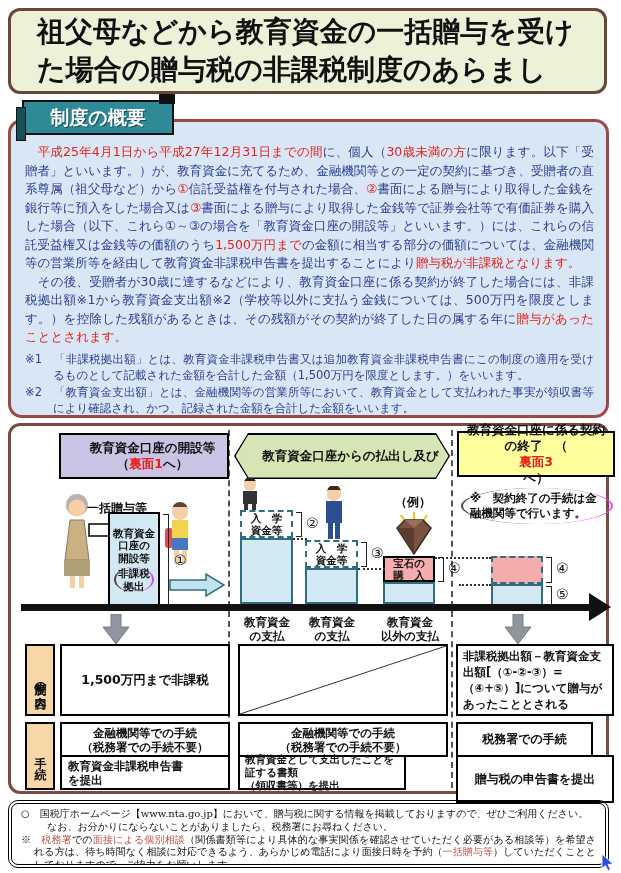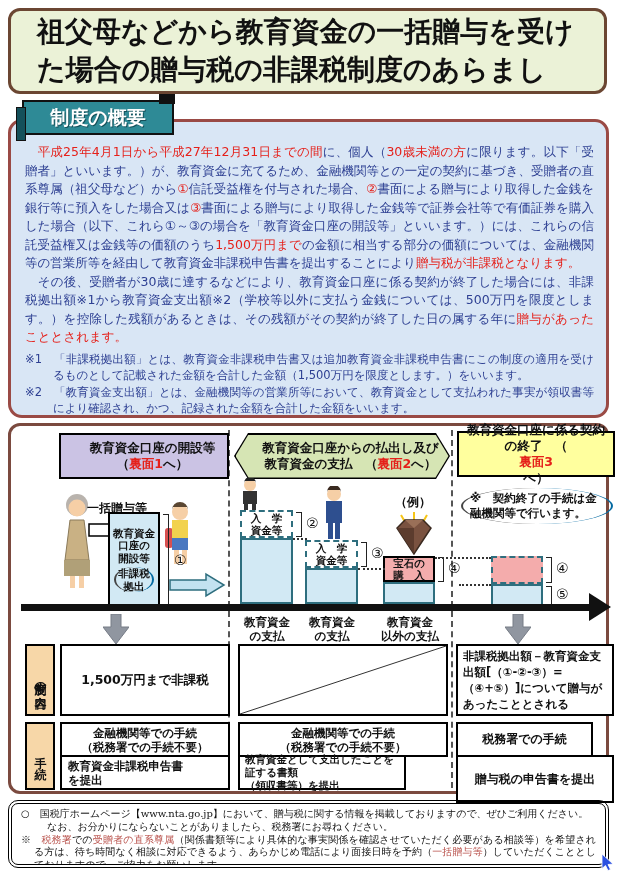--- a/index.html
+++ b/index.html
@@ -32,21 +32,21 @@
   .hdrbox{display:flex;flex-direction:column;align-items:center;justify-content:center;
     font-weight:bold;font-size:12.5px;line-height:16px;color:#111;box-sizing:border-box;text-align:center;padding-left:17px;}
   .cell{border:2px solid #000;background:#fff;display:flex;align-items:center;justify-content:center;
     text-align:center;box-sizing:border-box;color:#111;}
   .pre{white-space:pre-line;}
   .rbk{border:1.5px solid #222;border-left:none;width:6px;box-sizing:border-box;}
   .dots{border-top:2px dotted #333;height:0;}
   .cnum{font-size:14px;color:#111;}
   .bar{box-sizing:border-box;border:2px solid #2e6e7e;}
   .paywrap{font-size:11.5px;line-height:14px;text-align:center;color:#111;font-weight:bold;}
-  .parens{border-left:2px solid #444;border-right:2px solid #0369a1;border-radius:50%/50%;}
+  .parens{border-left:2px solid #444;border-right:2px solid #d946ef;border-radius:50%/50%;}
 
   
   .vlabel{background:#f7d7a8;border:2px solid #000;writing-mode:vertical-rl;text-orientation:upright;
     display:flex;align-items:center;justify-content:center;font-size:12px;font-weight:bold;box-sizing:border-box;color:#111;}
 
   
   #footer-box{left:8px;top:800px;width:601px;height:68px;border:4px double #000;border-radius:10px;
     box-sizing:border-box;padding:4px 9px;font-family:"DejaVu Serif","Liberation Serif",serif;
     font-size:10px;line-height:12.8px;color:#111;overflow:hidden;}
   #footer-box p{margin:0;text-align:justify;}
@@ -76,21 +76,20 @@
 
     <div class="abs hdrbox" style="left:48px;top:7px;width:170px;height:46px;background:#cbc3e4;border:2px solid #000;">
       <div>教育資金口座の開設等</div>
       <div><span>（</span><span style="color: rgb(229, 32, 26);">裏面1</span><span>へ）</span></div>
     </div>
     <div class="abs" style="left:223px;top:7px;width:216px;height:46px;background:#000;
          clip-path:polygon(14px 0,calc(100% - 14px) 0,100% 50%,calc(100% - 14px) 100%,14px 100%,0 50%);">
       <div class="hdrbox" style="position:absolute;left:1.5px;top:1.5px;right:1.5px;bottom:1.5px;background:#d6e5b4;
            clip-path:polygon(13px 0,calc(100% - 13px) 0,100% 50%,calc(100% - 13px) 100%,13px 100%,0 50%);">
         <div>教育資金口座からの払出し及び</div>
-        <div><span>教育資金の支払　（</span><span style="color: rgb(229, 32, 26);">裏面2</span><span>へ）</span></div>
       </div>
     </div>
     <div class="abs hdrbox" style="left:446px;top:5px;width:158px;height:46px;background:#ffff9e;border:2px solid #000;padding:0 4px;">
         <span>教育資金口座に係る契約の終了　（</span>
         <span style="color: rgb(229, 32, 26);">裏面3</span>
         <span>へ）</span>
       </div>
 
     <svg class="abs" style="left:44px;top:66px;" width="44" height="100">
       <circle cx="22" cy="13" r="11" fill="#b9b3ad"></circle>
@@ -218,20 +217,20 @@
 （税務署での手続不要）</div>
     <div class="abs cell pre" style="left:227px;top:329px;width:168px;height:35px;font-size:10.5px;line-height:13px;font-weight:bold;justify-content:flex-start;text-align:left;padding-left:5px;">教育資金として支出したことを証する書類
 （領収書等）を提出</div>
     <div class="abs cell" style="left:445px;top:296px;width:137px;height:35px;font-size:12px;font-weight:bold;">税務署での手続</div>
     <div class="abs cell" style="left:445px;top:329px;width:158px;height:48px;font-size:12px;font-weight:bold;">贈与税の申告書を提出</div>
   </div>
 
   <div class="abs" id="footer-box">
     <p>○　国税庁ホームページ【www.nta.go.jp】において、贈与税に関する情報を掲載しておりますので、ぜひご利用ください。</p>
     <p style="padding-left:26px;">なお、お分かりにならないことがありましたら、税務署にお尋ねください。</p>
-    <p style="padding-left:13px;text-indent:-13px;"><span>※　</span><span style="color: rgb(185, 82, 76);">税務署</span><span>での</span><span style="color: rgb(185, 82, 76);">受贈者の直系尊属</span><span>（関係書類等により具体的な事実関係を確認させていただく必要がある相談等）を希望される方は、待ち時間なく相談に対応できるよう、あらかじめ電話により面接日時を予約（</span><span style="color: rgb(185, 82, 76);">一括贈与等</span><span>）していただくこととしておりますので、ご協力をお願いします。</span></p>
+    <p style="padding-left:13px;text-indent:-13px;"><span>※　</span><span style="color: rgb(185, 82, 76);">税務署</span><span>での</span><span style="color: rgb(185, 82, 76);">面接による個別相談</span><span>（関係書類等により具体的な事実関係を確認させていただく必要がある相談等）を希望される方は、待ち時間なく相談に対応できるよう、あらかじめ電話により面接日時を予約（</span><span style="color: rgb(185, 82, 76);">一括贈与等</span><span>）していただくこととしておりますので、ご協力をお願いします。</span></p>
   </div>
 
   <svg class="abs" style="left:601px;top:853px;" width="16" height="18">
     <polygon points="1,1 12,11 7,11.5 9.5,16.5 7,17.5 4.5,12.5 1,15.5" fill="#2b50e0" stroke="#fff" stroke-width="0.8"></polygon>
   </svg>
 
 </div>
 
 </body></html>

